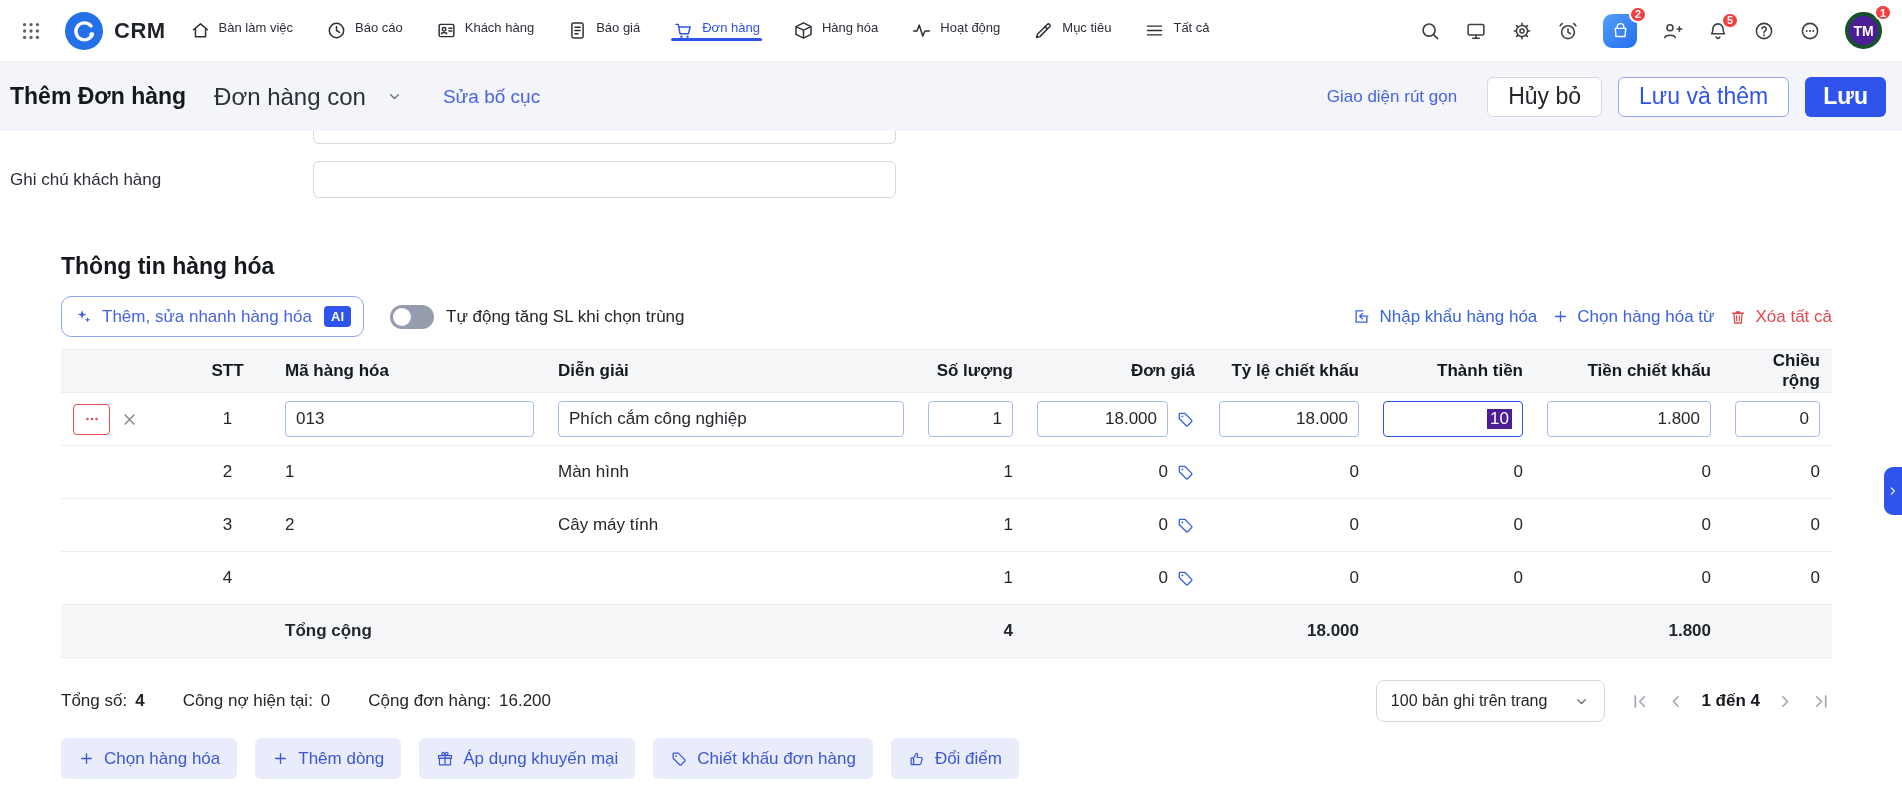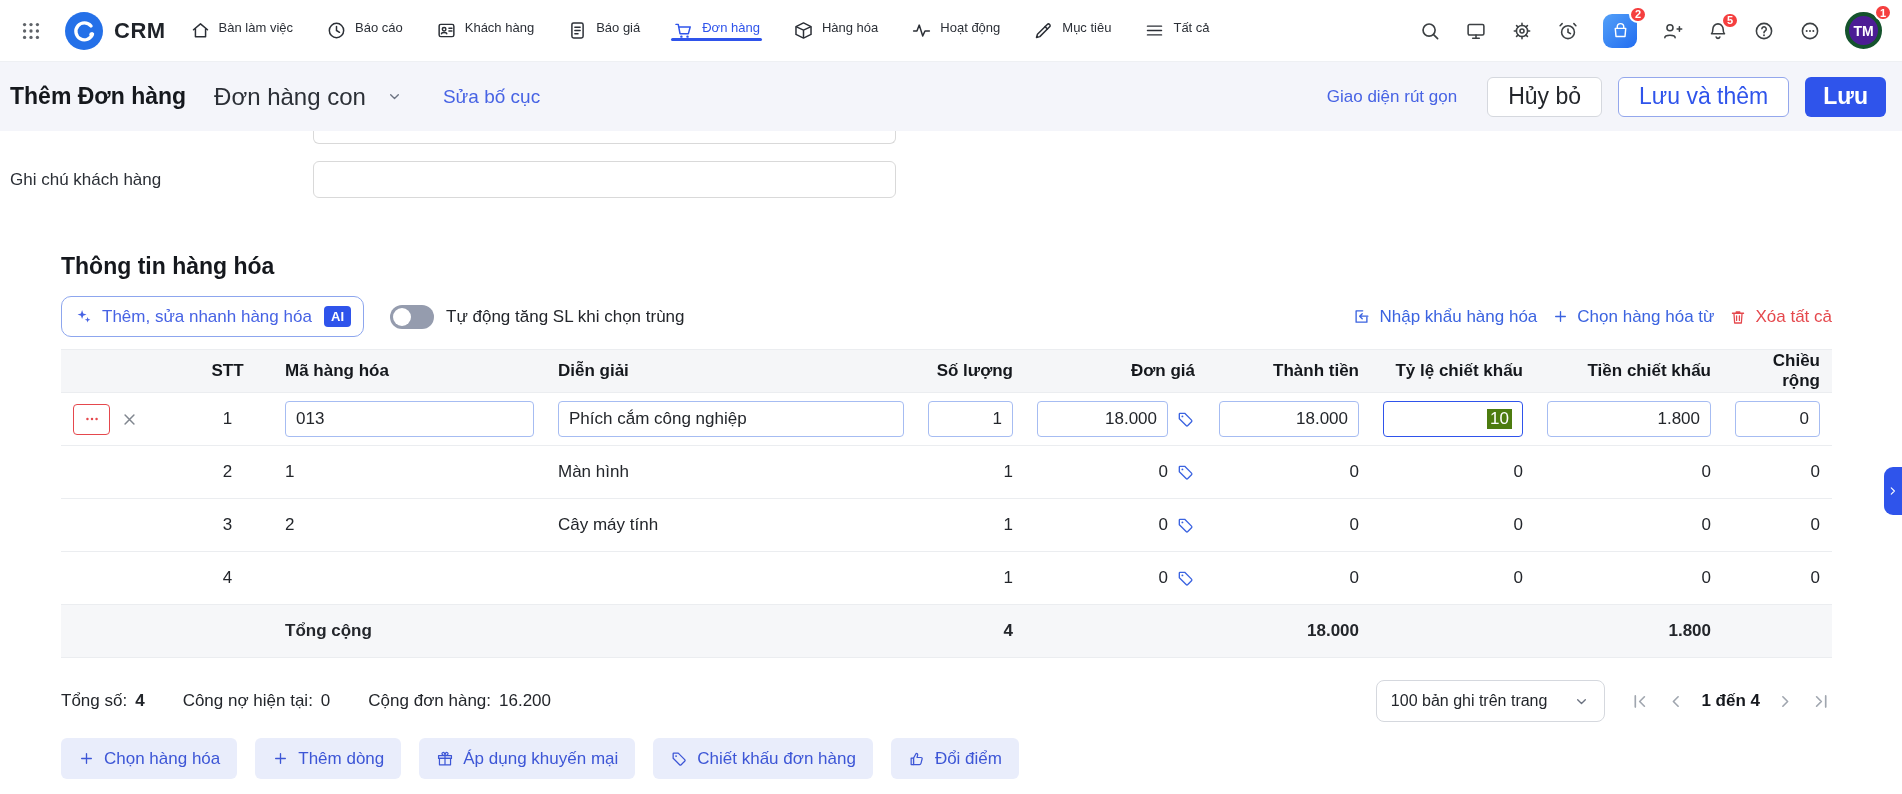--- a/index.html
+++ b/index.html
@@ -60,21 +60,21 @@
   .trow.thead{background:#f5f6f8;min-height:44px;font-weight:bold;color:#15181d;border-top:1px solid #ebedf0}
   .trow.total-row{background:#f6f7f9;min-height:53px}
   .trow.total-row .td{font-weight:bold}
   .td{padding:0 12px;display:flex;align-items:center;min-width:0;height:100%}
   .td.num{justify-content:flex-end;text-align:right}
   .td.center{justify-content:center}
   .td.gap8{gap:8px}
   .cell-input{height:36px;border:1px solid #a6bcf2;border-radius:4px;background:#fff;display:flex;align-items:center;padding:0 10px;width:100%;font-size:17px;cursor:text}
   .cell-input.num{justify-content:flex-end}
   .cell-input.focused{border:1.5px solid #2f54eb}
-  .sel{background:#4d7c0f;color:#fff;padding:0 3px}
+  .sel{background:#4c1d95;color:#fff;padding:0 3px}
   .more-btn{width:37px;height:31px;border:1.5px solid #e5484d;border-radius:4px;background:#fff;color:#e5484d;display:flex;align-items:center;justify-content:center;cursor:pointer}
   .row-close{color:#80868f;margin-left:10px;cursor:pointer}
   .tag-ic{color:#3b63e0;cursor:pointer}
 
   
   .summary{margin:22px 70px 0 61px;display:flex;align-items:center;font-size:17px;color:#23262b;height:42px}
   .sum-item{margin-right:38px;white-space:nowrap}
   .sum-item .val{margin-left:8px}
   .sum-item .val.bold{font-weight:bold}
   .page-size{margin-left:auto;display:flex;align-items:center;border:1px solid #d5d8de;border-radius:8px;height:42px;padding:0 14px;gap:26px;font-size:16px;color:#23262b;cursor:pointer;background:#fff}
@@ -493,22 +493,22 @@
   </div>
 
   <div class="ptable">
     <div class="trow thead">
       <div class="td"></div>
       <div class="td center">STT</div>
       <div class="td">Mã hàng hóa</div>
       <div class="td">Diễn giải</div>
       <div class="td num">Số lượng</div>
       <div class="td num">Đơn giá</div>
+      <div class="td num">Tỷ lệ chiết khấu</div>
       <div class="td num">Thành tiền</div>
-      <div class="td num">Tỷ lệ chiết khấu</div>
       <div class="td num">Tiền chiết khấu</div>
       <div class="td num">Chiều rộng</div>
     </div>
 
     <div class="trow">
       <div class="td">
         <button class="more-btn">
             <svg class="ic" width="20" height="20">
               <use href="#i-dots-h"></use>
             </svg>

